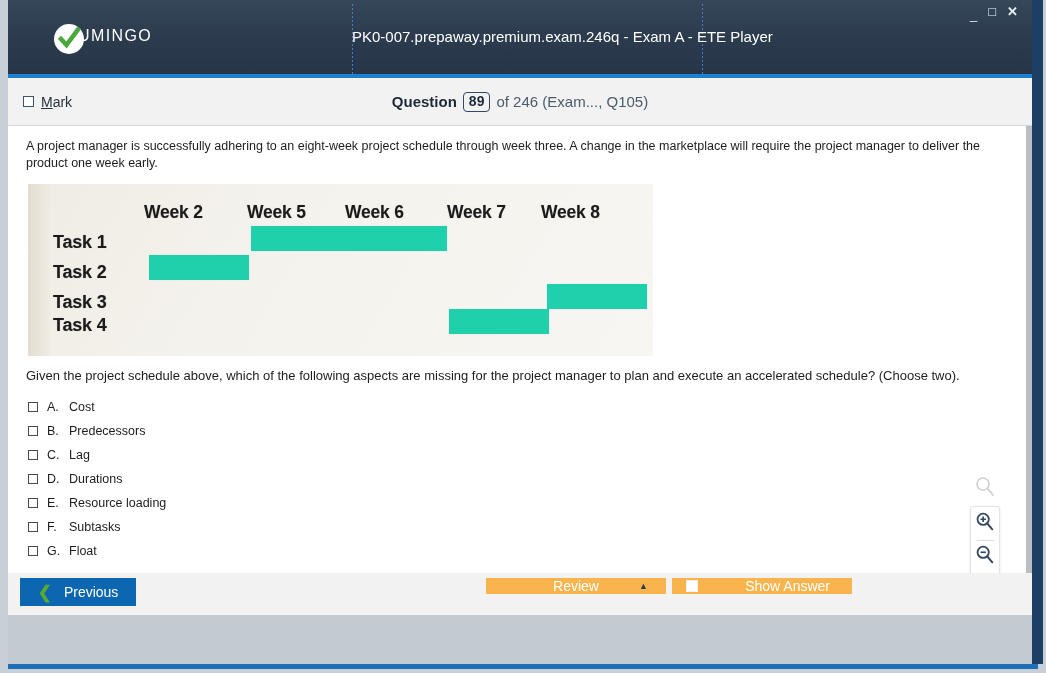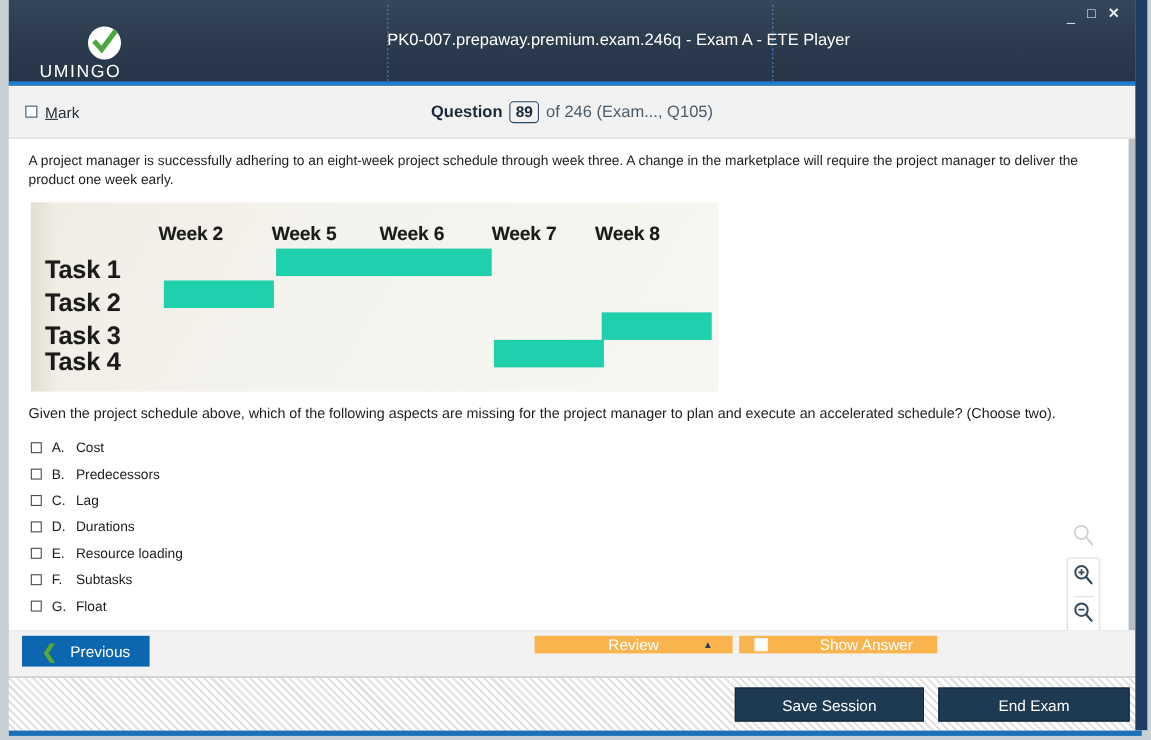--- a/index.html
+++ b/index.html
@@ -33,22 +33,22 @@
     background:#1d7fd0;
   }
   .tb-divider {
     position:absolute; top:4px; width:1px; height:70px;
     background:repeating-linear-gradient(180deg,#3f7fc4 0 2px,transparent 2px 4px);
   }
   #tb-div-1 { left:344px; }
   #tb-div-2 { left:694px; }
 
   #logo-wrap {
-    position:absolute; left:34px; top:24px;
-    display:flex; align-items:flex-end; gap:0px;flex-direction:column;
+    position:absolute; left:46px; top:24px;
+    display:flex; align-items:flex-start; gap:0px;
   }
   #logo-mark {
     position:relative; width:30px; height:30px; border-radius:50%;
     background:#ffffff; display:flex; align-items:center; justify-content:center;
     z-index:2;
   }
   #logo-mark svg { display:block; }
   #logo-text {
     color:#ffffff; font-size:16px; letter-spacing:1.4px; font-weight:400;
     margin-left:-6px; padding-top:3px;
@@ -125,21 +125,21 @@
   #gantt::before{
     content:""; position:absolute; left:0; top:0; width:22px; height:100%;
     background:linear-gradient(90deg,#e2ddd0,#efece4);
   }
   .wk {
     position:absolute; top:18px; font-size:17.5px; font-weight:bold;
     color:#1b1b1b; letter-spacing:-0.2px; white-space:nowrap;
     text-shadow:0 0 1px rgba(0,0,0,0.25);
   }
   .tk {
-    position:absolute; left:13px; font-size:23px; font-weight:bold;
+    position:absolute; left:25px; font-size:18px; font-weight:bold;
     color:#1b1b1b; letter-spacing:-0.2px; white-space:nowrap;
     text-shadow:0 0 1px rgba(0,0,0,0.25);
   }
   .bar {
     position:absolute; background:#1ed0ab; height:25px;
     box-shadow:0 0 1px rgba(0,0,0,0.07);
   }
 
   #followup {
     margin:12px 18px 0 18px; font-size:13px; color:#1d1d1d;
@@ -371,22 +371,14 @@
       <span class="caret">▲</span>
     </div>
 
     <div class="btn-orange" id="btn-show-answer">
       <span class="sq"></span>
       <span class="ol">Show Answer</span>
     </div>
 
   </div>
 
-  <div id="statusbar">
-    <div class="btn-dark" id="btn-save-session">
-      <span>Save Session</span>
-    </div>
-    <div class="btn-dark" id="btn-end-exam">
-      <span>End Exam</span>
-    </div>
-  </div>
 
 </div>
 
 </body></html>

